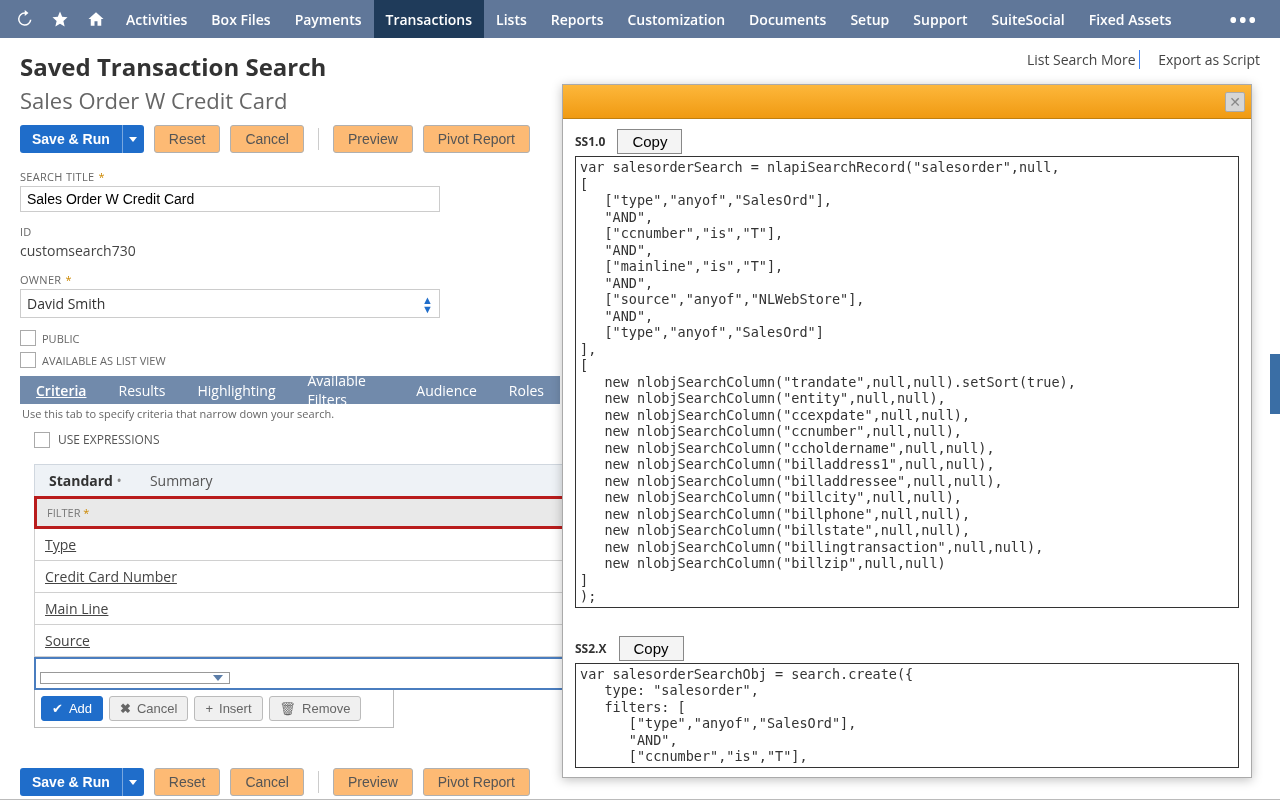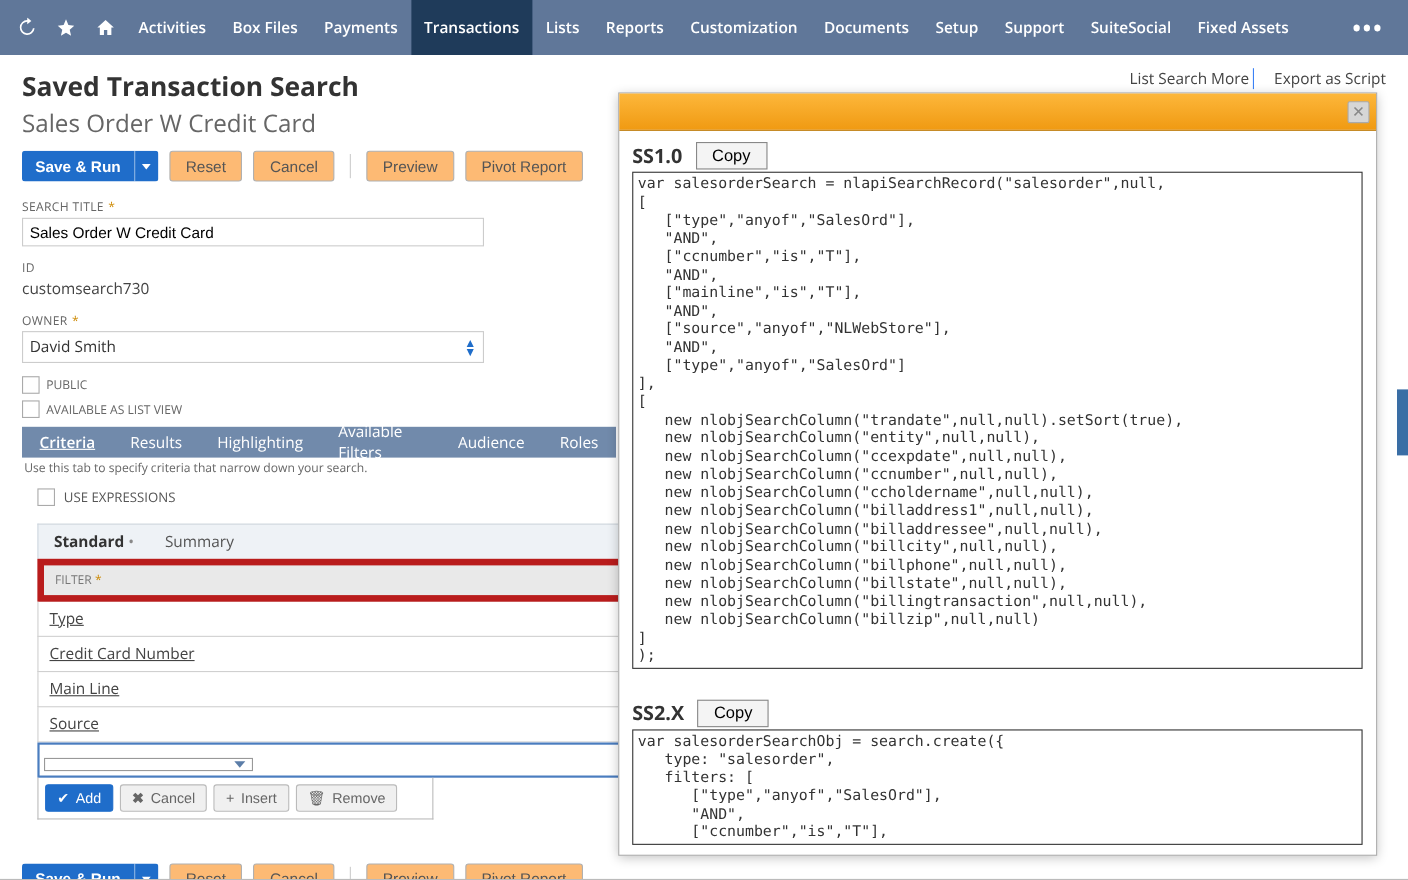--- a/index.html
+++ b/index.html
@@ -18,21 +18,21 @@
     color:#333;
     background:#fff;
     width:1280px;
     height:800px;
     overflow:hidden;
     border-bottom:1px solid #bbb;
   }
   
   .topnav{
     background:var(--blue);
-    height:50px;
+    height:38px;
     display:flex;
     align-items:center;
     color:#fff;
     padding:0 6px;
   }
   .topnav .icon-btn{
     width:36px;height:38px;display:flex;align-items:center;justify-content:center;
     cursor:pointer;
   }
   .topnav .icon-btn svg{fill:#fff;}
@@ -101,21 +101,21 @@
   }
   .tabstrip a.active{text-decoration:underline;font-weight:600;}
   .helptext{font-size:11px;color:#666;margin:2px 0 10px 2px;}
   .subcheck{display:flex;align-items:center;gap:8px;margin:6px 0 16px 14px;font-size:12px;color:#555;}
   
   .crit-wrap{margin-left:14px;width:540px;}
   .subtabs{display:flex;background:#eef2f6;border:1px solid #d0d7df;border-bottom:none;}
   .subtabs span{padding:6px 14px;font-size:14px;color:#555;}
   .subtabs span.active{font-weight:700;color:#333;}
   .subtabs span.active::after{content:" •";color:#888;font-weight:400;}
-  .thead{background:#e9e9e9;border:6px solid #b91c1c;padding:6px 10px;font-size:11px;color:#777;}
+  .thead{background:#e9e9e9;border:3px solid #b91c1c;padding:6px 10px;font-size:11px;color:#777;}
   .thead .req{color:#cc8800;}
   .trow{border:1px solid #d0d0d0;border-top:none;padding:6px 10px;font-size:14px;color:#444;text-decoration:underline;}
   .trow.editing{background:#fff;border:2px solid #4a7dbf;padding:4px;}
   .trow.editing .dd{display:inline-flex;align-items:center;border:1px solid #999;padding:2px 6px;width:190px;justify-content:space-between;}
   .trow.editing .dd::after{content:"";border-left:5px solid transparent;border-right:5px solid transparent;border-top:6px solid #5b7da8;}
   .rowbtns{display:flex;gap:6px;border:1px solid #bbb;border-top:none;padding:6px;width:360px;margin-left:0;}
   .rowbtns button{border:1px solid #bbb;background:#f0f0f0;padding:4px 10px;border-radius:3px;font-size:13px;display:flex;align-items:center;gap:6px;cursor:pointer;color:#666;}
   .rowbtns button.primary{background:var(--btn-blue);color:#fff;border-color:var(--btn-blue);}
   .rowbtns button .x{font-weight:bold;}
   
@@ -134,21 +134,21 @@
     border-bottom:1px solid #c07f10;
   }
   .panel-hd .close{
     width:20px;height:20px;background:#d6d6d6;border:1px solid #aaa;color:#888;display:flex;align-items:center;justify-content:center;cursor:pointer;font-size:14px;border-radius:2px;
   }
   .panel-body{
     flex:1;overflow-y:scroll;padding:4px 12px 12px 12px;
   }
   .code-sec{margin-top:6px;}
   .code-hd{display:flex;align-items:center;gap:12px;margin-bottom:2px;}
-  .code-hd .title{font-weight:700;font-size:18px;}
+  .code-hd .title{font-weight:700;font-size:12px;}
   .code-hd button{border:1px solid #888;background:#f4f4f4;padding:3px 14px;font-size:15px;cursor:pointer;}
   pre.code{
     border:1px solid #333;margin:0;padding:2px 4px;font-family:Menlo,Consolas,monospace;
     font-size:13.5px;line-height:16.5px;white-space:pre;overflow:hidden;
   }
   
   .panel-body::-webkit-scrollbar{width:16px;}
   .panel-body::-webkit-scrollbar-track{background:#f0f0f0;}
   .panel-body::-webkit-scrollbar-thumb{background:#c5c5c5;border:2px solid #f0f0f0;border-radius:3px;}
   

